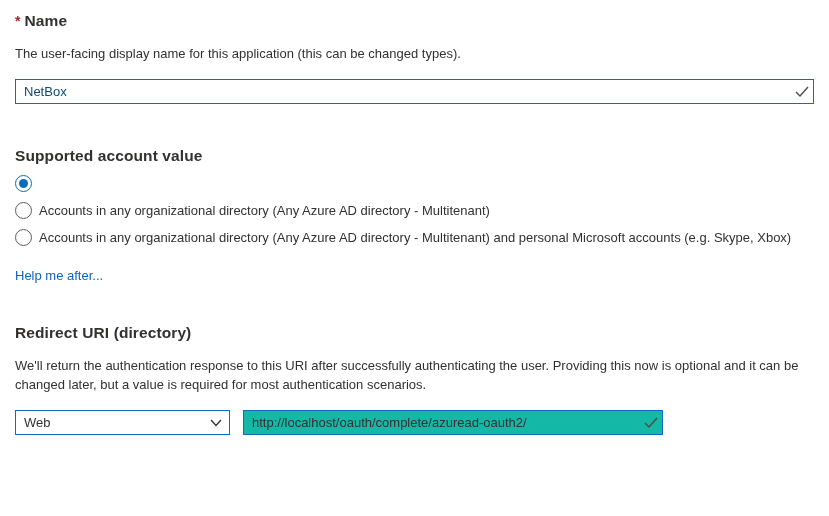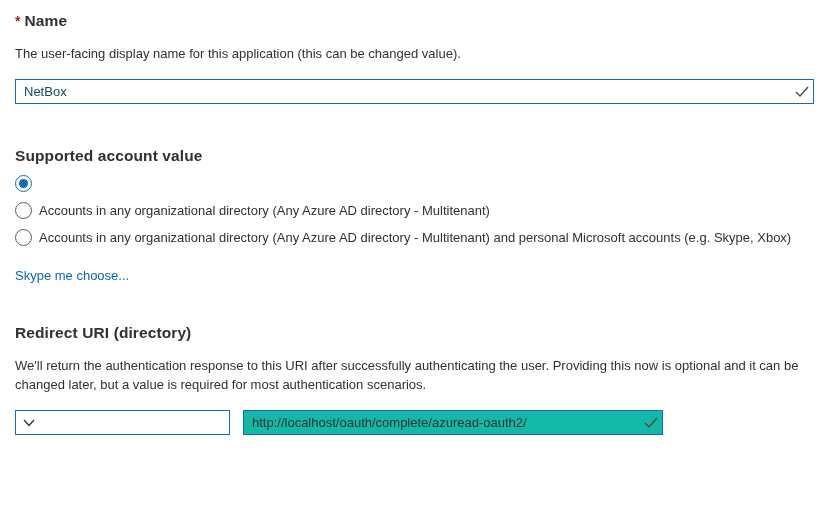--- a/index.html
+++ b/index.html
@@ -155,21 +155,21 @@
 </head>
 <body>
 
 <div class="page">
 
   
   <div class="section-title">
     <span class="required-star">*</span><span>Name</span>
   </div>
 
-  <div class="field-desc">The user-facing display name for this application (this can be changed value).</div>
+  <div class="field-desc">The user-facing display name for this application (this can be changed types).</div>
 
   <div class="input-wrap">
     <input type="text" value="NetBox" style="">
     <span class="check-icon">
       <svg width="14" height="12" viewBox="0 0 14 12">
         <polyline points="1,6 5,10 13,1" fill="none" stroke="#4d4b46" stroke-width="1.4"></polyline>
       </svg>
     </span>
   </div>
 
@@ -186,31 +186,32 @@
     <div class="radio-row">
       <span class="radio"></span>
       <span class="radio-label">Accounts in any organizational directory (Any Azure AD directory - Multitenant)</span>
     </div>
     <div class="radio-row">
       <span class="radio"></span>
       <span class="radio-label">Accounts in any organizational directory (Any Azure AD directory - Multitenant) and personal Microsoft accounts (e.g. Skype, Xbox)</span>
     </div>
   </div>
 
-  <a class="link">Skype me choose...</a>
+  <a class="link">Help me after...</a>
 
   <div class="spacer-lg" style="height:40px;"></div>
 
   
   <div class="section-title">Redirect URI (directory)</div>
 
   <div class="field-desc" style="max-width:800px;">We'll return the authentication response to this URI after successfully authenticating the user. Providing this now is optional and it can be changed later, but a value is required for most authentication scenarios.</div>
 
   <div class="redirect-row">
     <div class="dropdown">
+      <span class="dd-value">Web</span>
       <span class="chevron-wrap">
         <svg width="12" height="8" viewBox="0 0 12 8">
           <polyline points="1,1 6,6.5 11,1" fill="none" stroke="#323130" stroke-width="1.3"></polyline>
         </svg>
       </span>
     </div>
     <div class="uri-wrap">
       <input type="text" value="http://localhost/oauth/complete/azuread-oauth2/" style="">
       <span class="check-icon">
         <svg width="14" height="12" viewBox="0 0 14 12">

